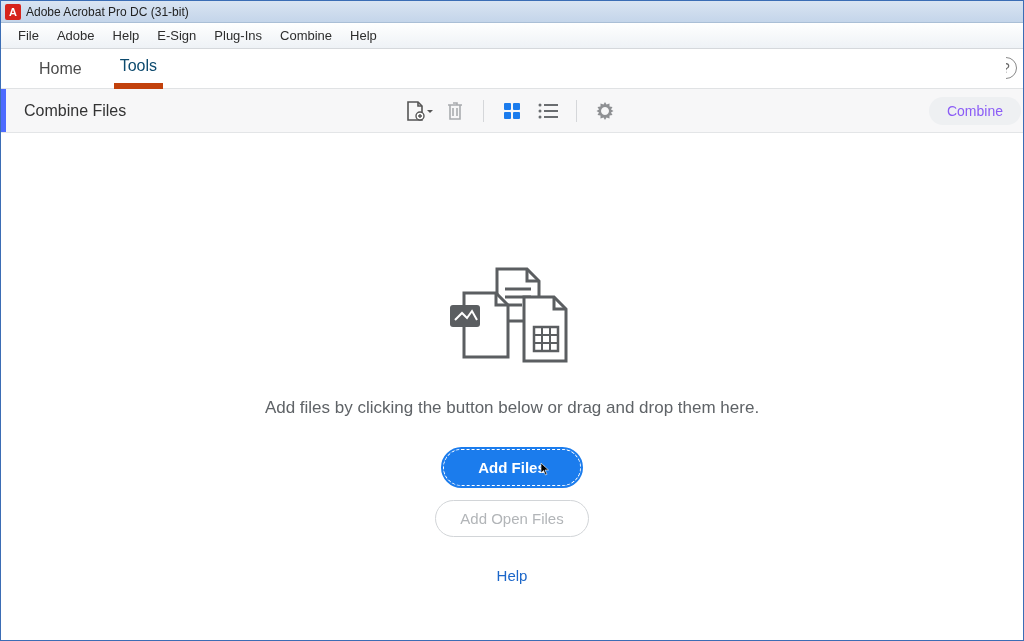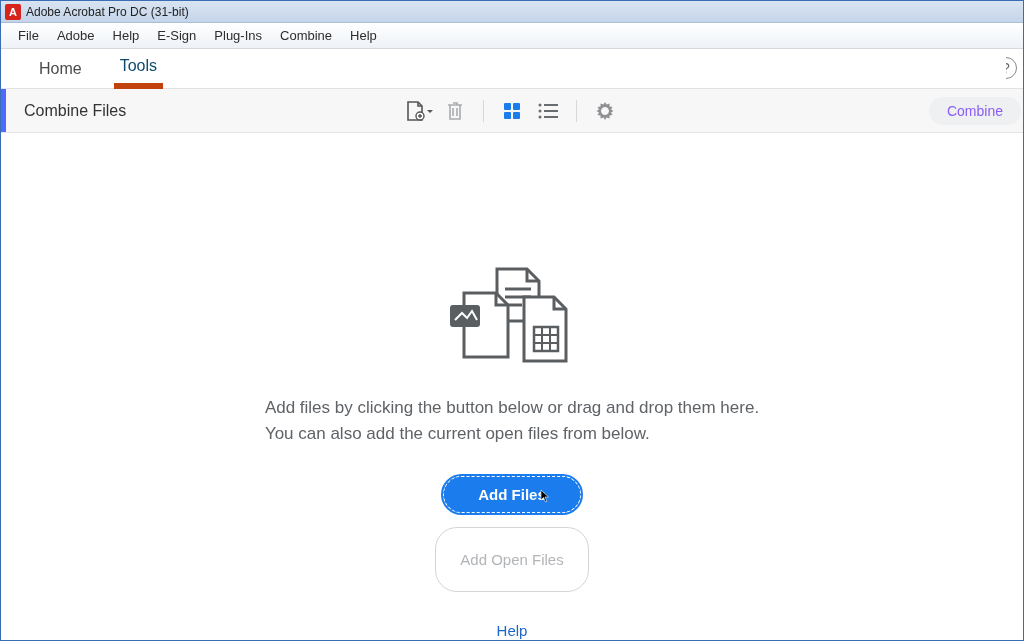--- a/index.html
+++ b/index.html
@@ -152,20 +152,21 @@
       padding-top: 130px;
     }
     .placeholder-illustration {
       width: 140px;
       height: 110px;
       margin-bottom: 22px;
     }
     .instruction-text {
       color: #5f6367;
       font-size: 17px;
+      text-align: center;
       line-height: 1.55;
       margin-bottom: 28px;
     }
     .add-files-btn {
       background: #1b7ced;
       color: #fff;
       border: 1px dashed #fff;
       outline: 2px solid #1b7ced;
       border-radius: 22px;
       padding: 9px 34px;
@@ -173,21 +174,21 @@
       font-weight: 600;
       cursor: pointer;
       margin-bottom: 14px;
       position: relative;
     }
     .add-open-files-btn {
       background: #fff;
       color: #b2b5b8;
       border: 1px solid #d2d5d8;
       border-radius: 22px;
-      padding: 23px 24px;
+      padding: 9px 24px;
       font-size: 15px;
       font-weight: 500;
       margin-bottom: 30px;
     }
     .help-link {
       color: #1b66c9;
       font-size: 15px;
       cursor: pointer;
     }
     .cursor-icon {
@@ -298,21 +299,20 @@
       <line x1="108" y1="64" x2="108" y2="88" stroke="#5b5e61" stroke-width="2"></line>
 
       <path d="M22 30 H54 L66 42 V94 H22 Z" fill="#fff" stroke="#5b5e61" stroke-width="3"></path>
       <path d="M54 30 V42 H66" fill="none" stroke="#5b5e61" stroke-width="3"></path>
       <rect x="8" y="42" width="30" height="22" rx="3" fill="#5b5e61"></rect>
       <path d="M13 57 L20 50 L25 55 L30 48 L35 57" fill="none" stroke="#fff" stroke-width="2"></path>
     </svg>
 
     <div class="instruction-text">
       <div>Add files by clicking the button below or drag and drop them here.</div>
-      <div>You can also add the current open files from below.</div>
     </div>
 
     <button class="add-files-btn">
       <span>Add Files</span>
       <svg class="cursor-icon" viewBox="0 0 10 14">
         <path d="M1 1 L1 11 L3.5 8.5 L5.5 13 L7 12.3 L5 8 L8.5 8 Z" fill="#000" stroke="#fff" stroke-width="0.6"></path>
       </svg>
     </button>
 
     <button class="add-open-files-btn">Add Open Files</button>

